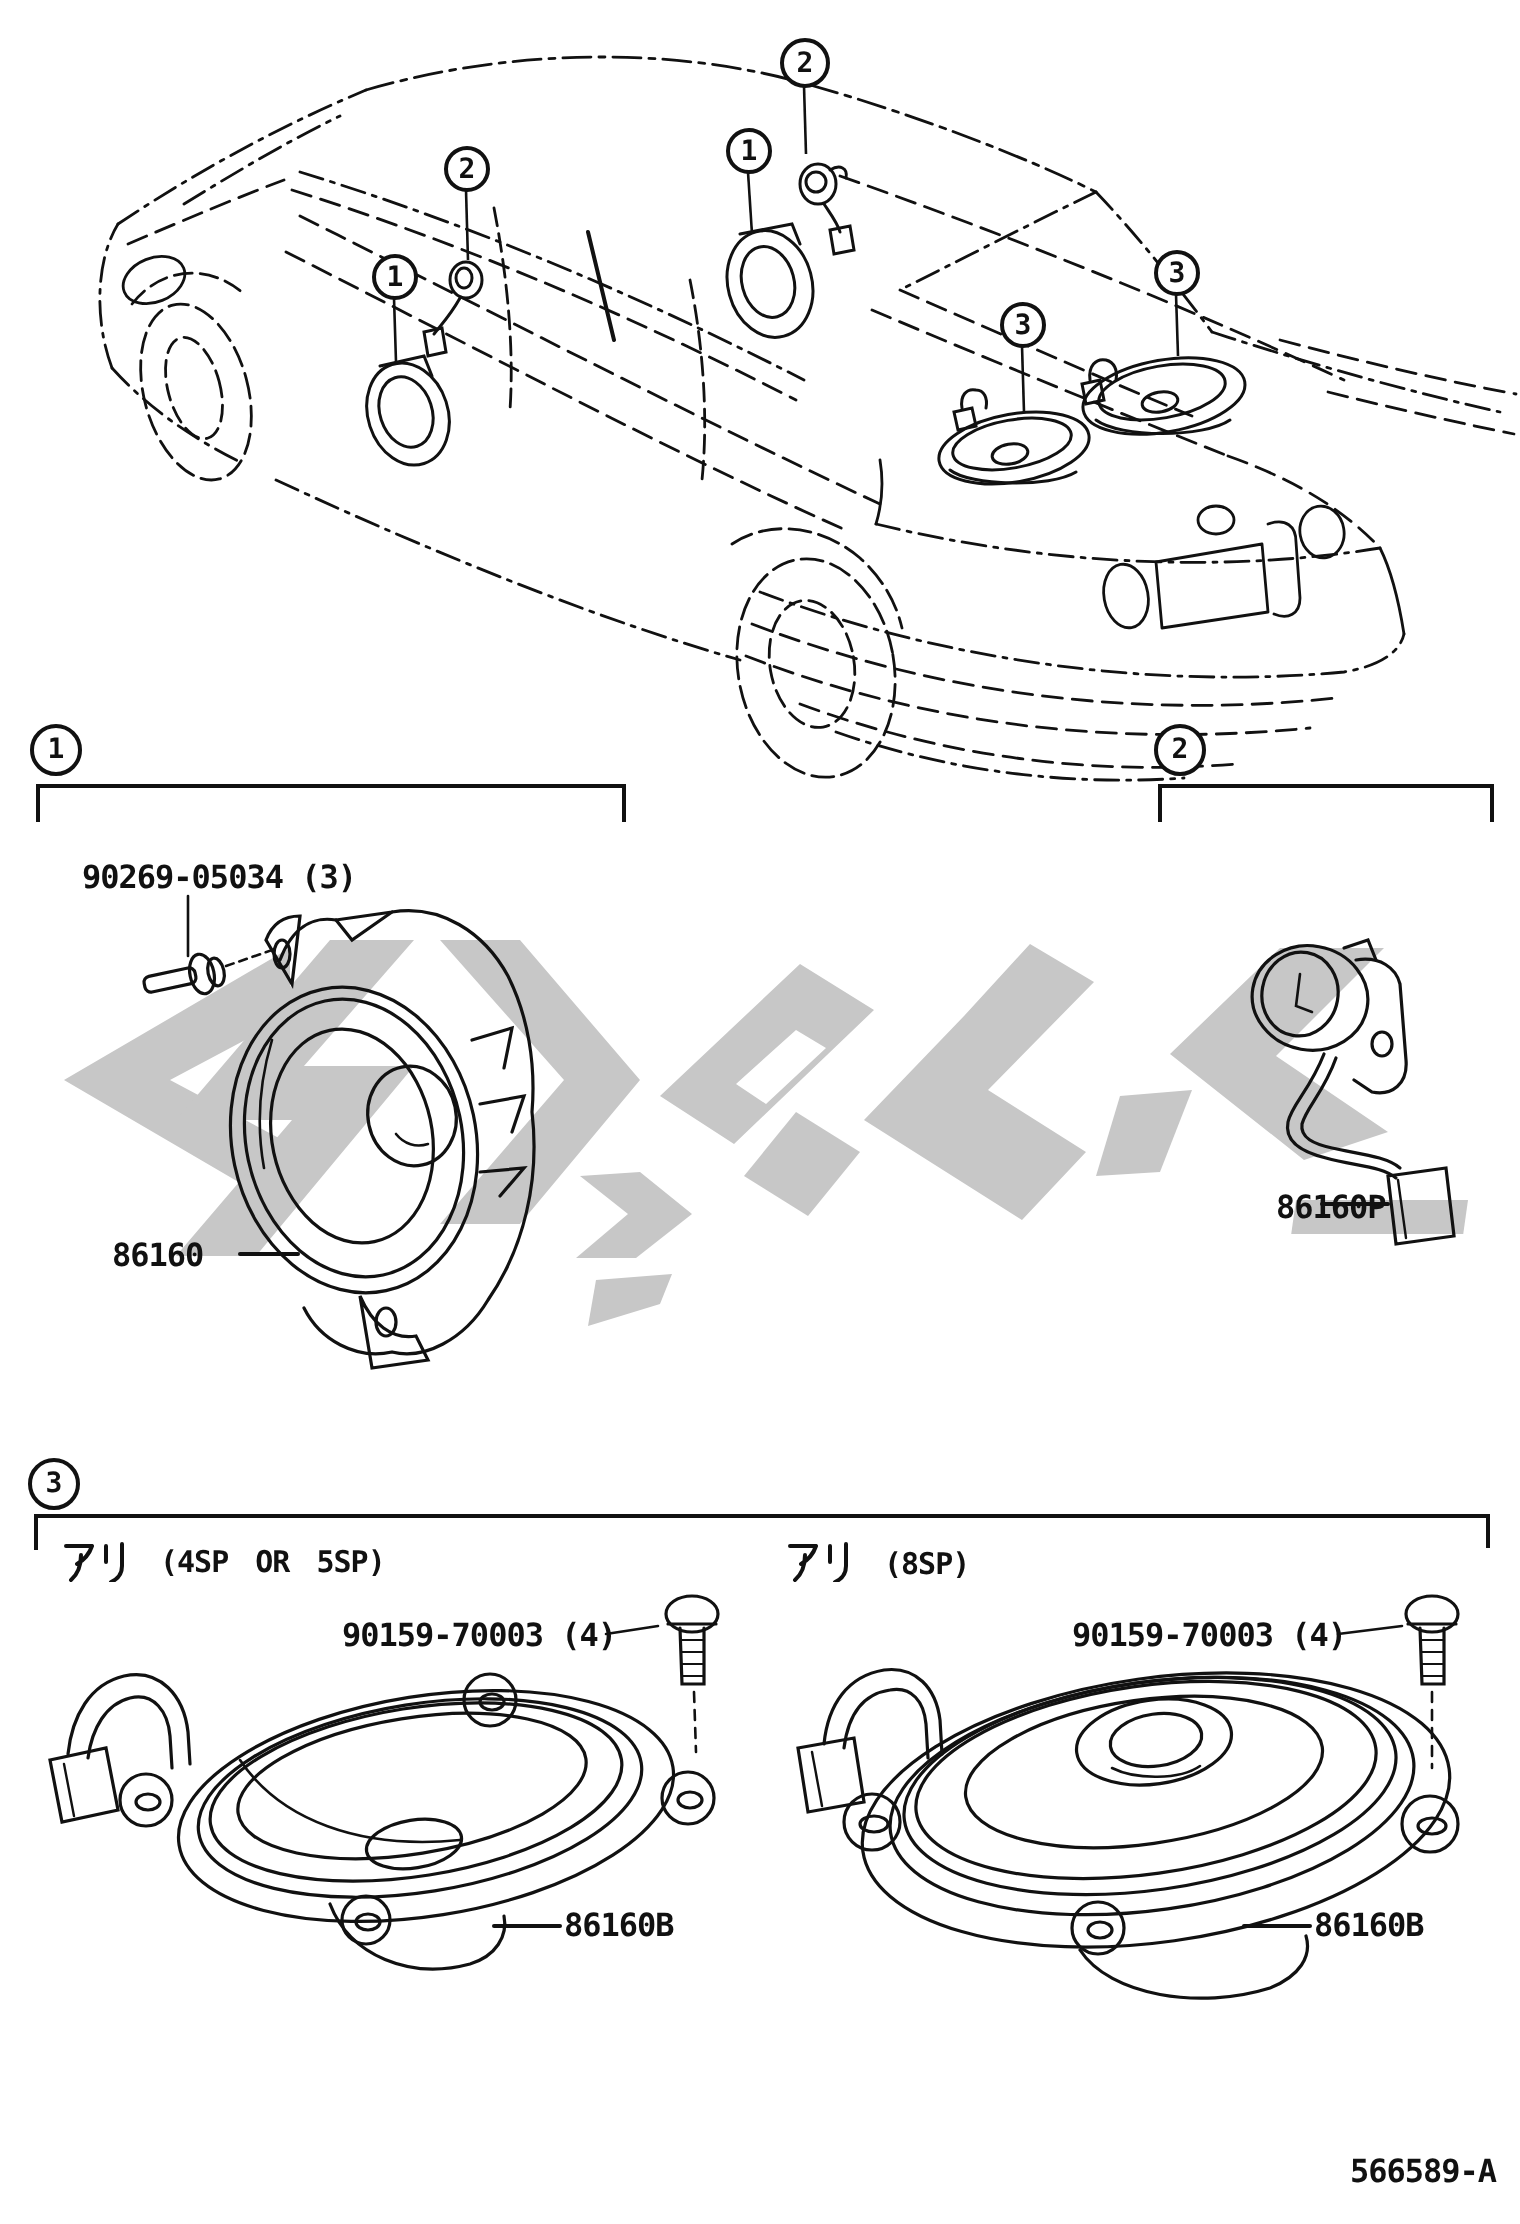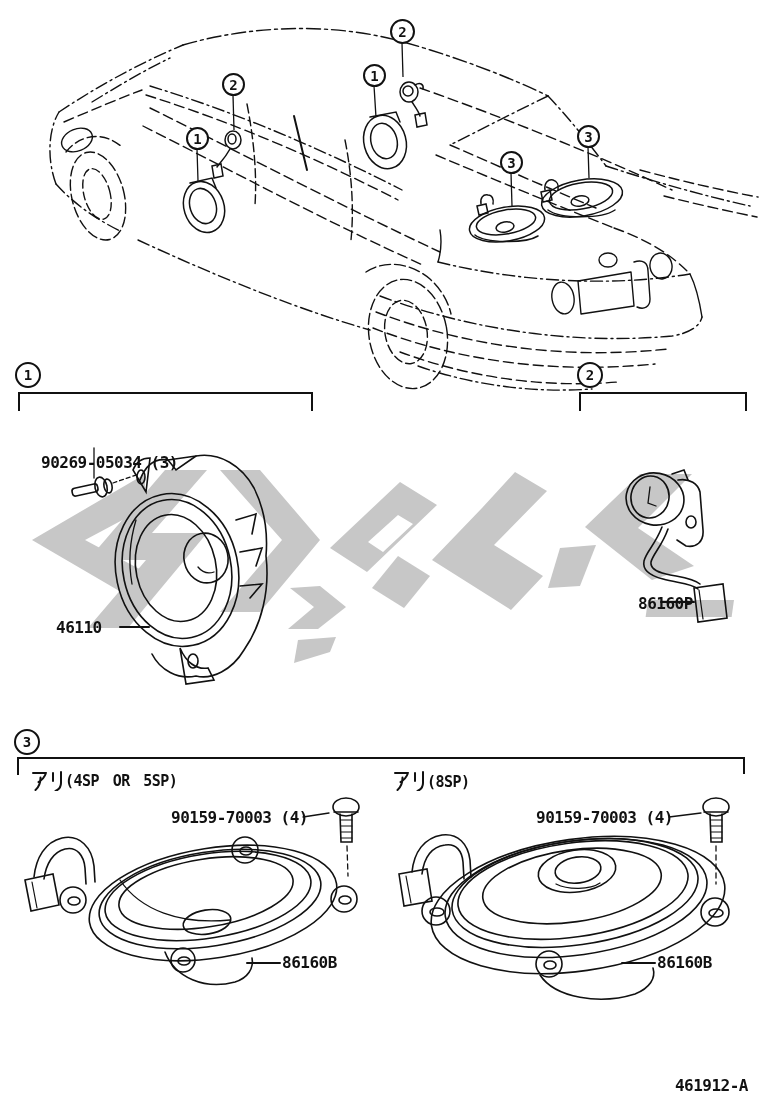--- a/index.html
+++ b/index.html
@@ -4,21 +4,21 @@
 <style>
   html,body{margin:0;padding:0;background:#ffffff;}
   #page{position:relative;width:760px;height:1112px;background:#fff;overflow:hidden;
         font-family:"DejaVu Sans Mono","Liberation Mono",monospace;}
   svg{position:absolute;left:0;top:0;}
   .callout{position:absolute;box-sizing:border-box;border:2px solid #111;border-radius:50%;
            background:#fff;display:flex;align-items:center;justify-content:center;
            font:700 14px "DejaVu Sans Mono",monospace;color:#111;z-index:5;}
   .plabel{position:absolute;font:700 16px "DejaVu Sans Mono","Liberation Mono",monospace;
           letter-spacing:-0.5px;color:#111;white-space:nowrap;z-index:4;}
-  .note{position:absolute;display:flex;align-items:center;gap:3px;z-index:4;}
+  .note{position:absolute;display:flex;align-items:center;gap:18px;z-index:4;}
   .note .latin{font:700 15px "DejaVu Sans Mono","Liberation Mono",monospace;
                letter-spacing:-0.5px;word-spacing:5px;color:#111;}
   .kana{display:inline-block;width:30px;height:21px;}
   #figcode{position:absolute;left:648px;top:1076px;width:100px;text-align:right;
            font:700 16px "DejaVu Sans Mono","Liberation Mono",monospace;letter-spacing:-0.5px;color:#111;}
 </style>
 </head>
 <body>
 
 <div id="page">
@@ -287,22 +287,22 @@
 <div class="callout" style="left:15px;top:362px;width:26px;height:26px;">
       <span>1</span>
     </div>
 <div class="callout" style="left:577px;top:362px;width:26px;height:26px;">
       <span>2</span>
     </div>
 <div class="callout" style="left:14px;top:729px;width:26px;height:26px;">
       <span>3</span>
     </div>
 
-<div class="plabel" style="left:41px;top:429px;margin-top:24px;">90269-05034 (3)</div>
-<div class="plabel" style="left:56px;top:618px;">46110</div>
+<div class="plabel" style="left:41px;top:429px;">90269-05034 (3)</div>
+<div class="plabel" style="left:56px;top:618px;">86160</div>
 <div class="plabel" style="left:594px;top:594px;margin-left:44px;">86160P</div>
 
 <div class="note" style="left:32px;top:770px;">
   <span class="kana" aria-label="アリ">
     <svg width="30" height="21" viewBox="0 0 30 21" fill="none" stroke="#111" stroke-width="2" stroke-linecap="round">
       <path d="M1,3 H14 M14,3 C12.5,7.5 10,10 6.5,12 M8.5,7.5 C8.5,12.5 7,17 3.5,20"></path>
       <path d="M21,3 V11 M29,2 V13 C29,17 27,19.5 23.5,21"></path>
     </svg>
   </span>
   <span class="latin">(4SP OR 5SP)</span>
@@ -316,15 +316,15 @@
     </svg>
   </span>
   <span class="latin">(8SP)</span>
 </div>
 
 <div class="plabel" style="left:171px;top:808px;">90159-70003 (4)</div>
 <div class="plabel" style="left:536px;top:808px;">90159-70003 (4)</div>
 <div class="plabel" style="left:282px;top:953px;">86160B</div>
 <div class="plabel" style="left:657px;top:953px;">86160B</div>
 
-<div id="figcode">461912-A</div>
+<div id="figcode">566589-A</div>
 
 </div>
 
 </body></html>

